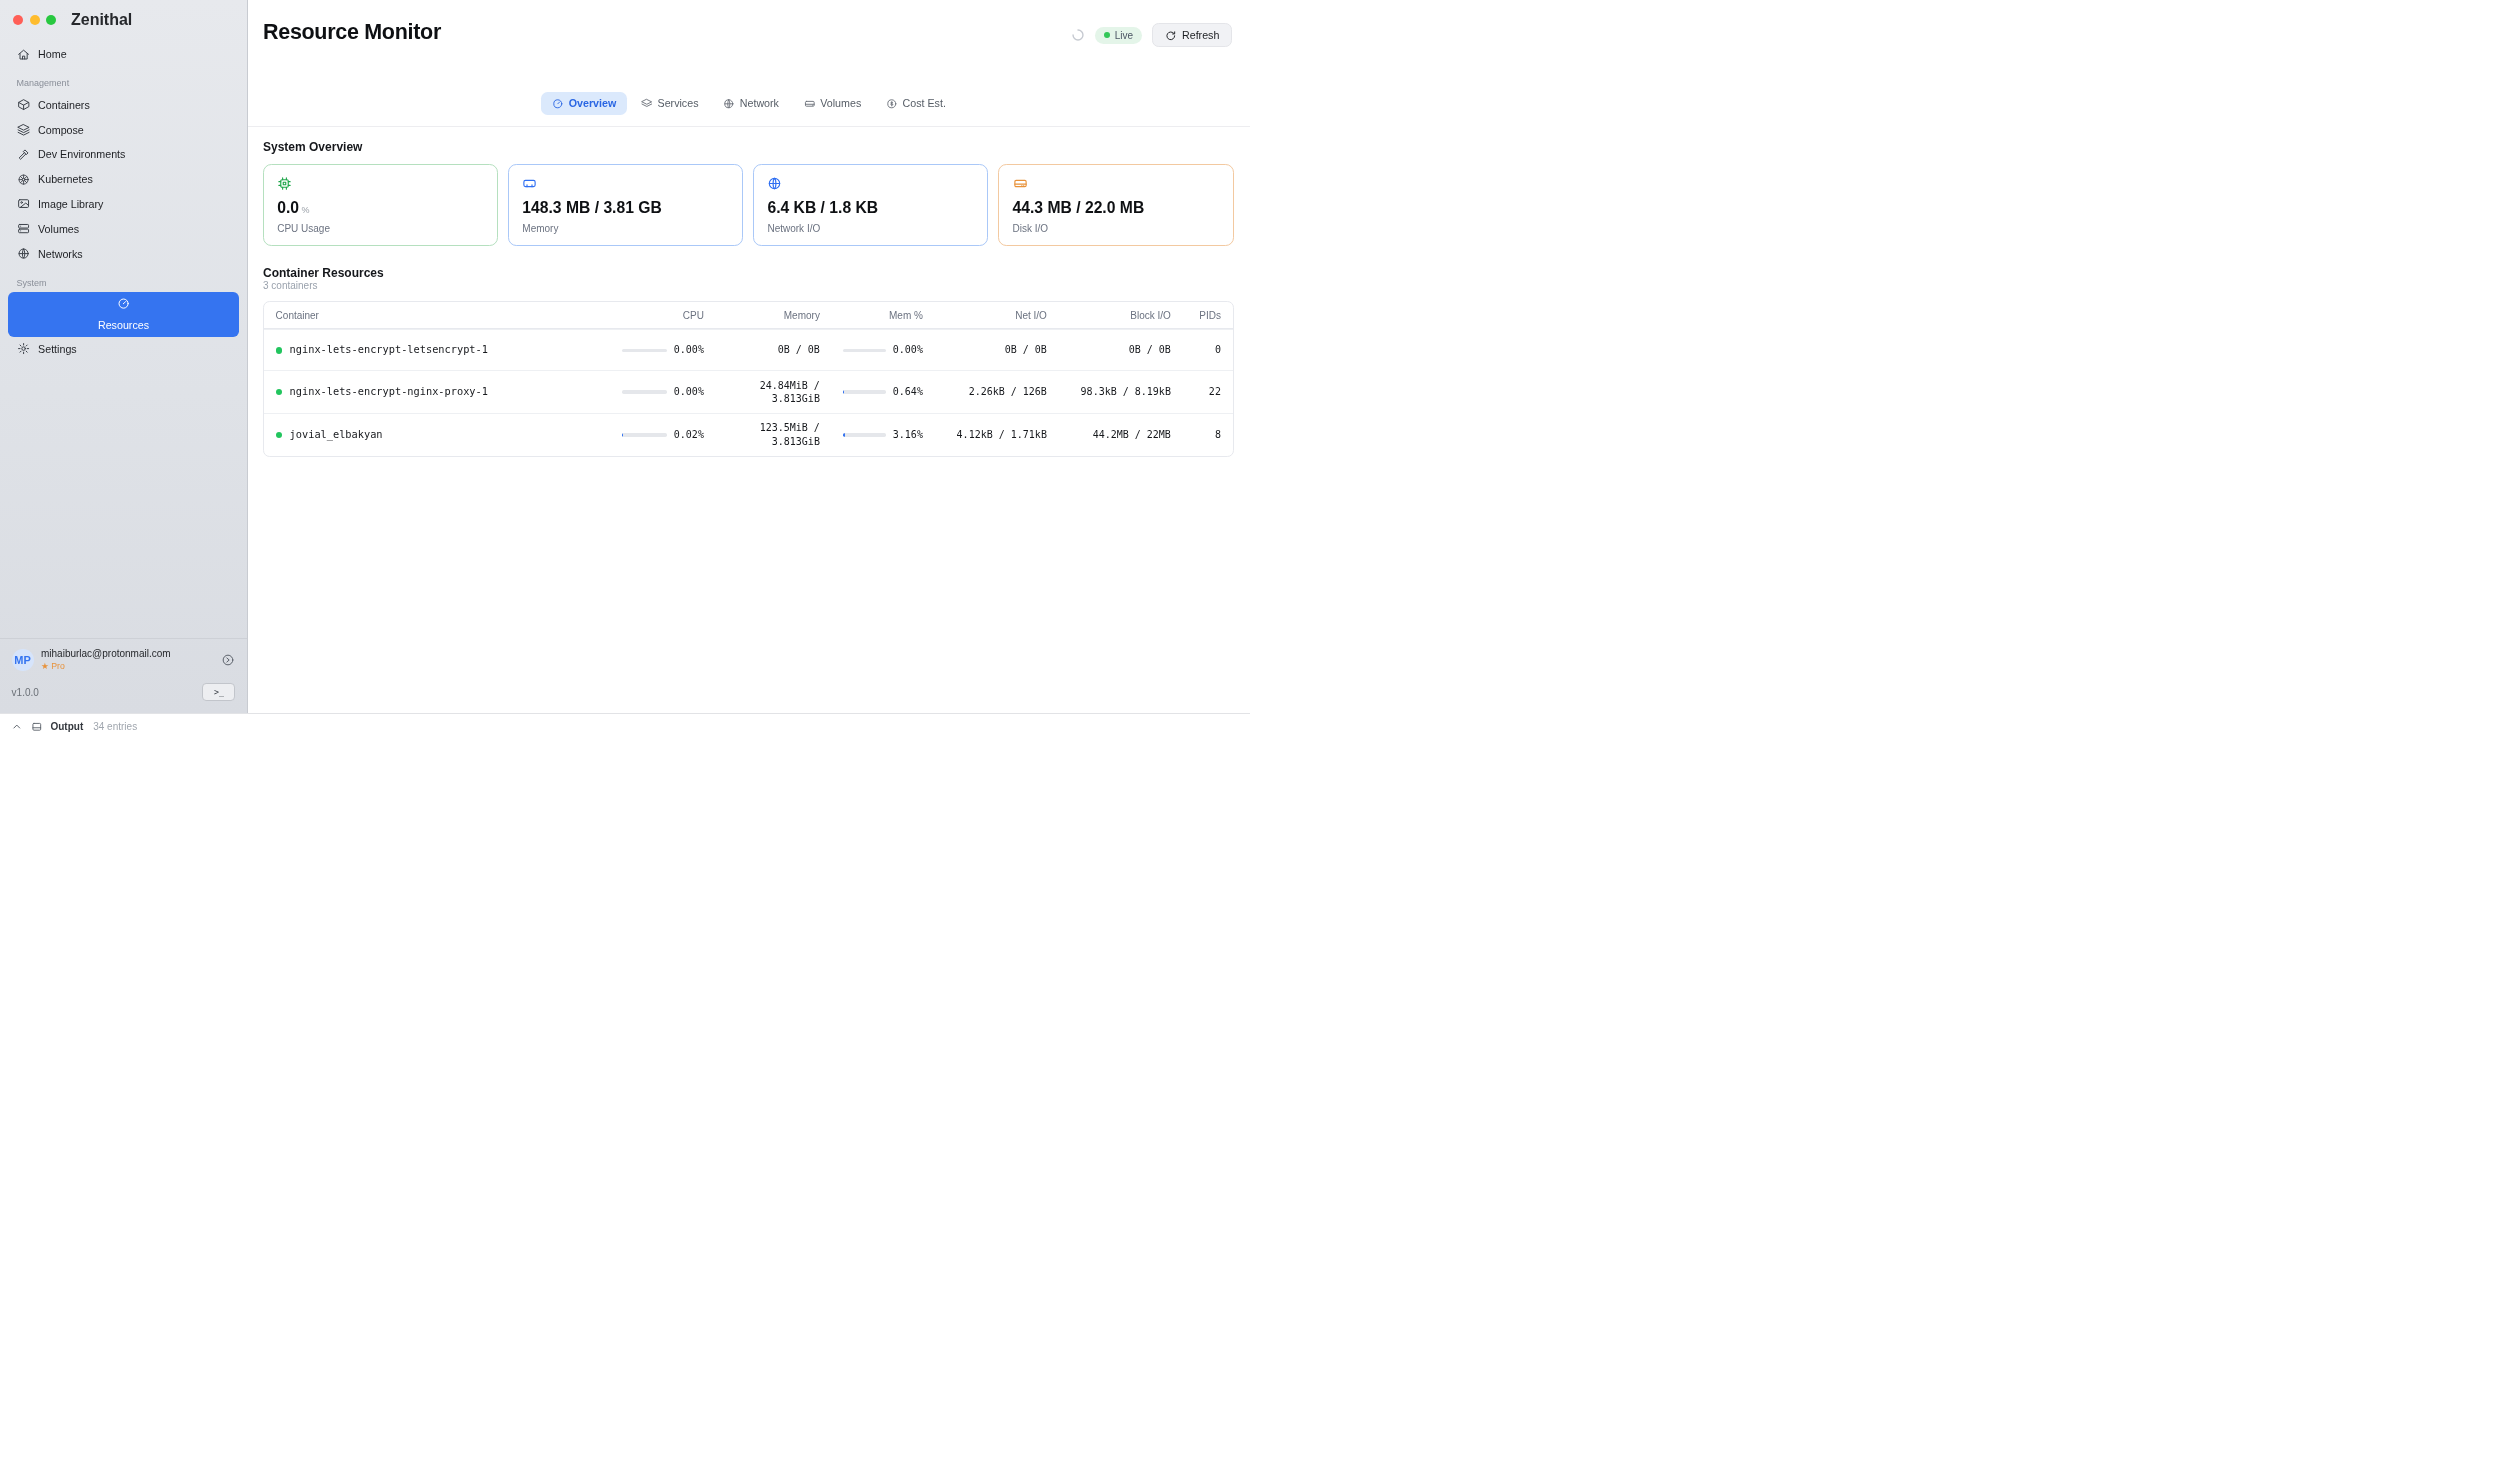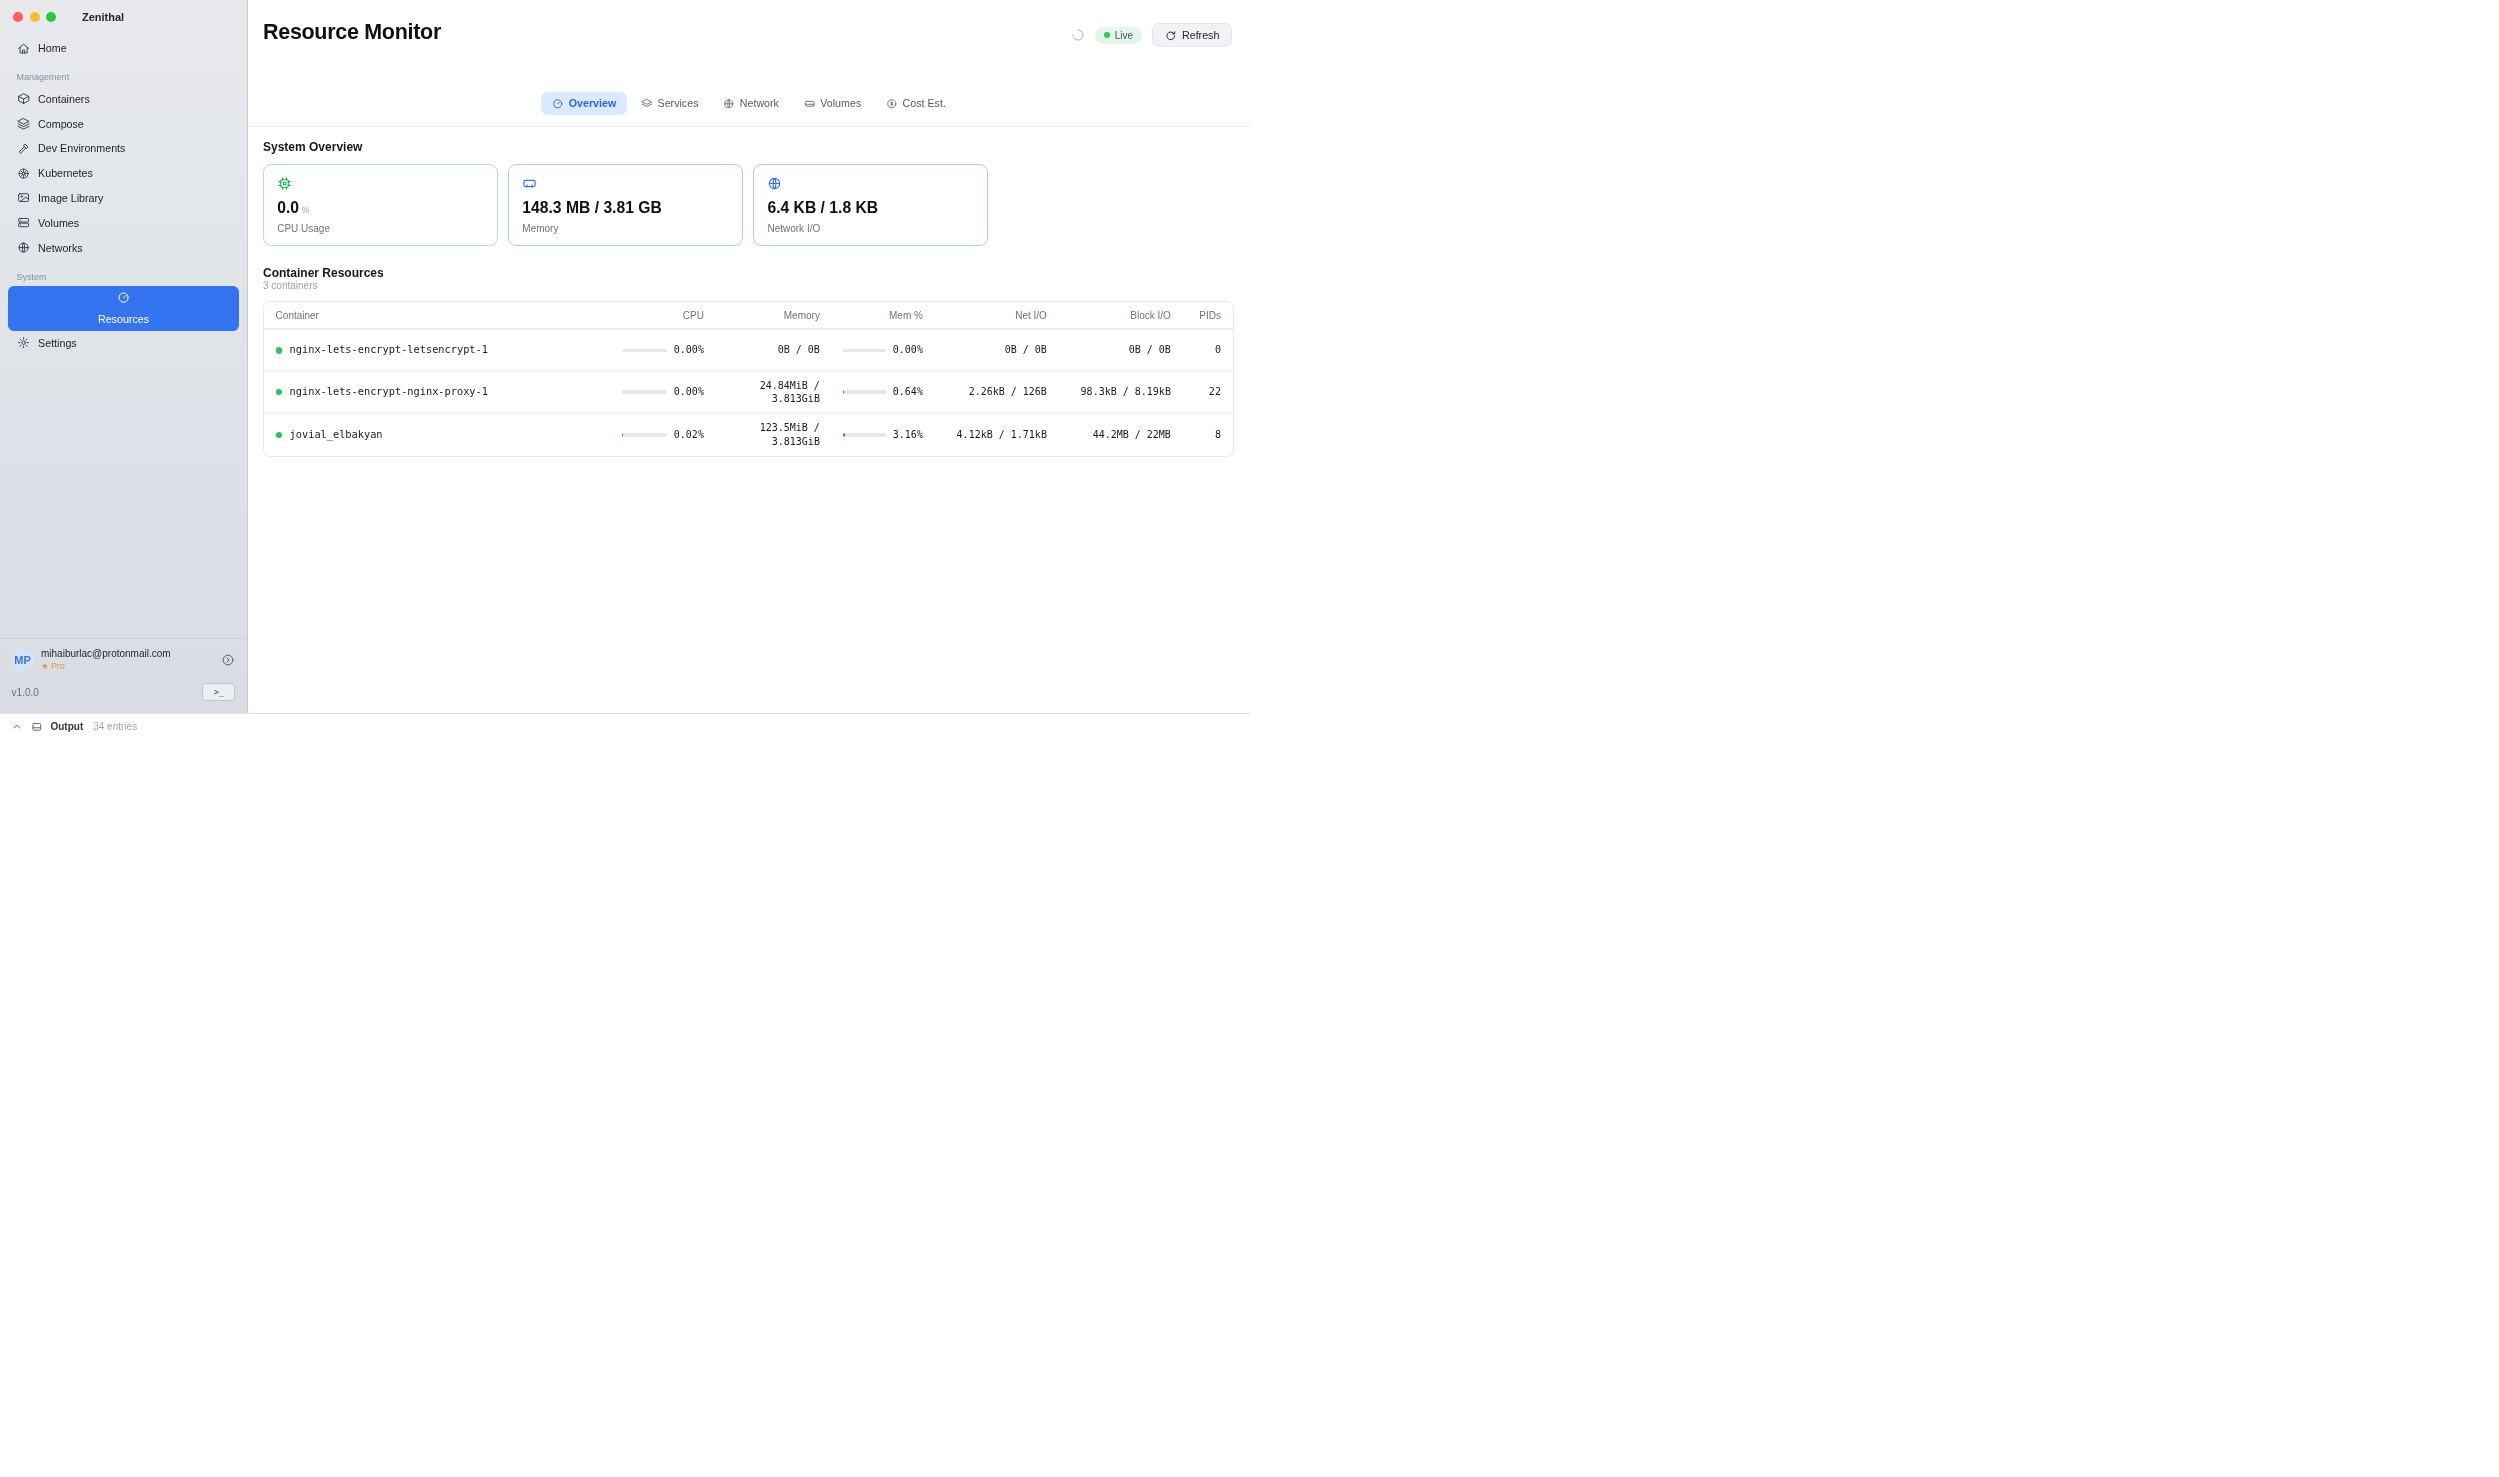--- a/index.html
+++ b/index.html
@@ -17,21 +17,21 @@
     width:248px; flex:0 0 248px;
     background:linear-gradient(180deg,#e7e9ed 0%,#dfe2e7 55%,#d9dce2 100%);
     border-right:0.8px solid #c8cbd1;
     display:flex; flex-direction:column;
   }
   .titlebar { display:flex; align-items:center; padding:10.7px 13.2px 8.3px; }
   .tl { width:10px; height:10px; border-radius:50%; margin-right:6.6px; display:inline-block; }
   .tl.red { background:#ff5f57; }
   .tl.yellow { background:#febc2e; }
   .tl.green { background:#28c840; }
-  .app-title { font-size:11px; font-weight:700; color:#26282c; margin-left:19px; }
+  .app-title { font-size:16px; font-weight:700; color:#26282c; margin-left:8px; }
 
   .nav { padding:5px 8.3px 0; }
   .nav-item {
     display:flex; align-items:center; gap:8.3px;
     padding:5.8px 8.3px; border-radius:5.8px;
     font-size:10.7px; color:#1d1f23; cursor:default;
   }
   .nav-item svg { flex:0 0 13.2px; color:#3c4149; }
   .nav-item.active { background:#3574f0; color:#fff;flex-direction:column; }
   .nav-item.active svg { color:#fff; }
@@ -357,20 +357,31 @@
             <span class="c-icon">
               <svg class="ic" width="15" height="15" viewBox="0 0 24 24" fill="none" stroke="currentColor" stroke-width="1.8" stroke-linecap="round" stroke-linejoin="round">
                   <circle cx="12" cy="12" r="8.3"></circle>
                   <path d="M3.7 12h16.6"></path>
                   <path d="M12 3.7c3 2.4 3 14.2 0 16.6-3-2.4-3-14.2 0-16.6z"></path>
                 </svg>
             </span>
             <div class="card-value">6.4 KB / 1.8 KB</div>
             <div class="card-label">Network I/O</div>
           </div>
+          <div class="card card-disk">
+            <span class="c-icon">
+              <svg class="ic" width="15" height="15" viewBox="0 0 24 24" fill="none" stroke="currentColor" stroke-width="1.8" stroke-linecap="round" stroke-linejoin="round">
+                  <rect x="3" y="7" width="18" height="10" rx="2"></rect>
+                  <path d="M3 13h18"></path>
+                  <path d="M17.2 15.2h.01M14.2 15.2h.01"></path>
+                </svg>
+            </span>
+            <div class="card-value">44.3 MB / 22.0 MB</div>
+            <div class="card-label">Disk I/O</div>
+          </div>
         </div>
 
         <div class="section-row">
           <h2 class="section-heading">Container Resources</h2>
           <span class="count-label">3 containers</span>
         </div>
 
         <div class="table">
           <div class="tr thead">
             <div class="th first">Container</div>

